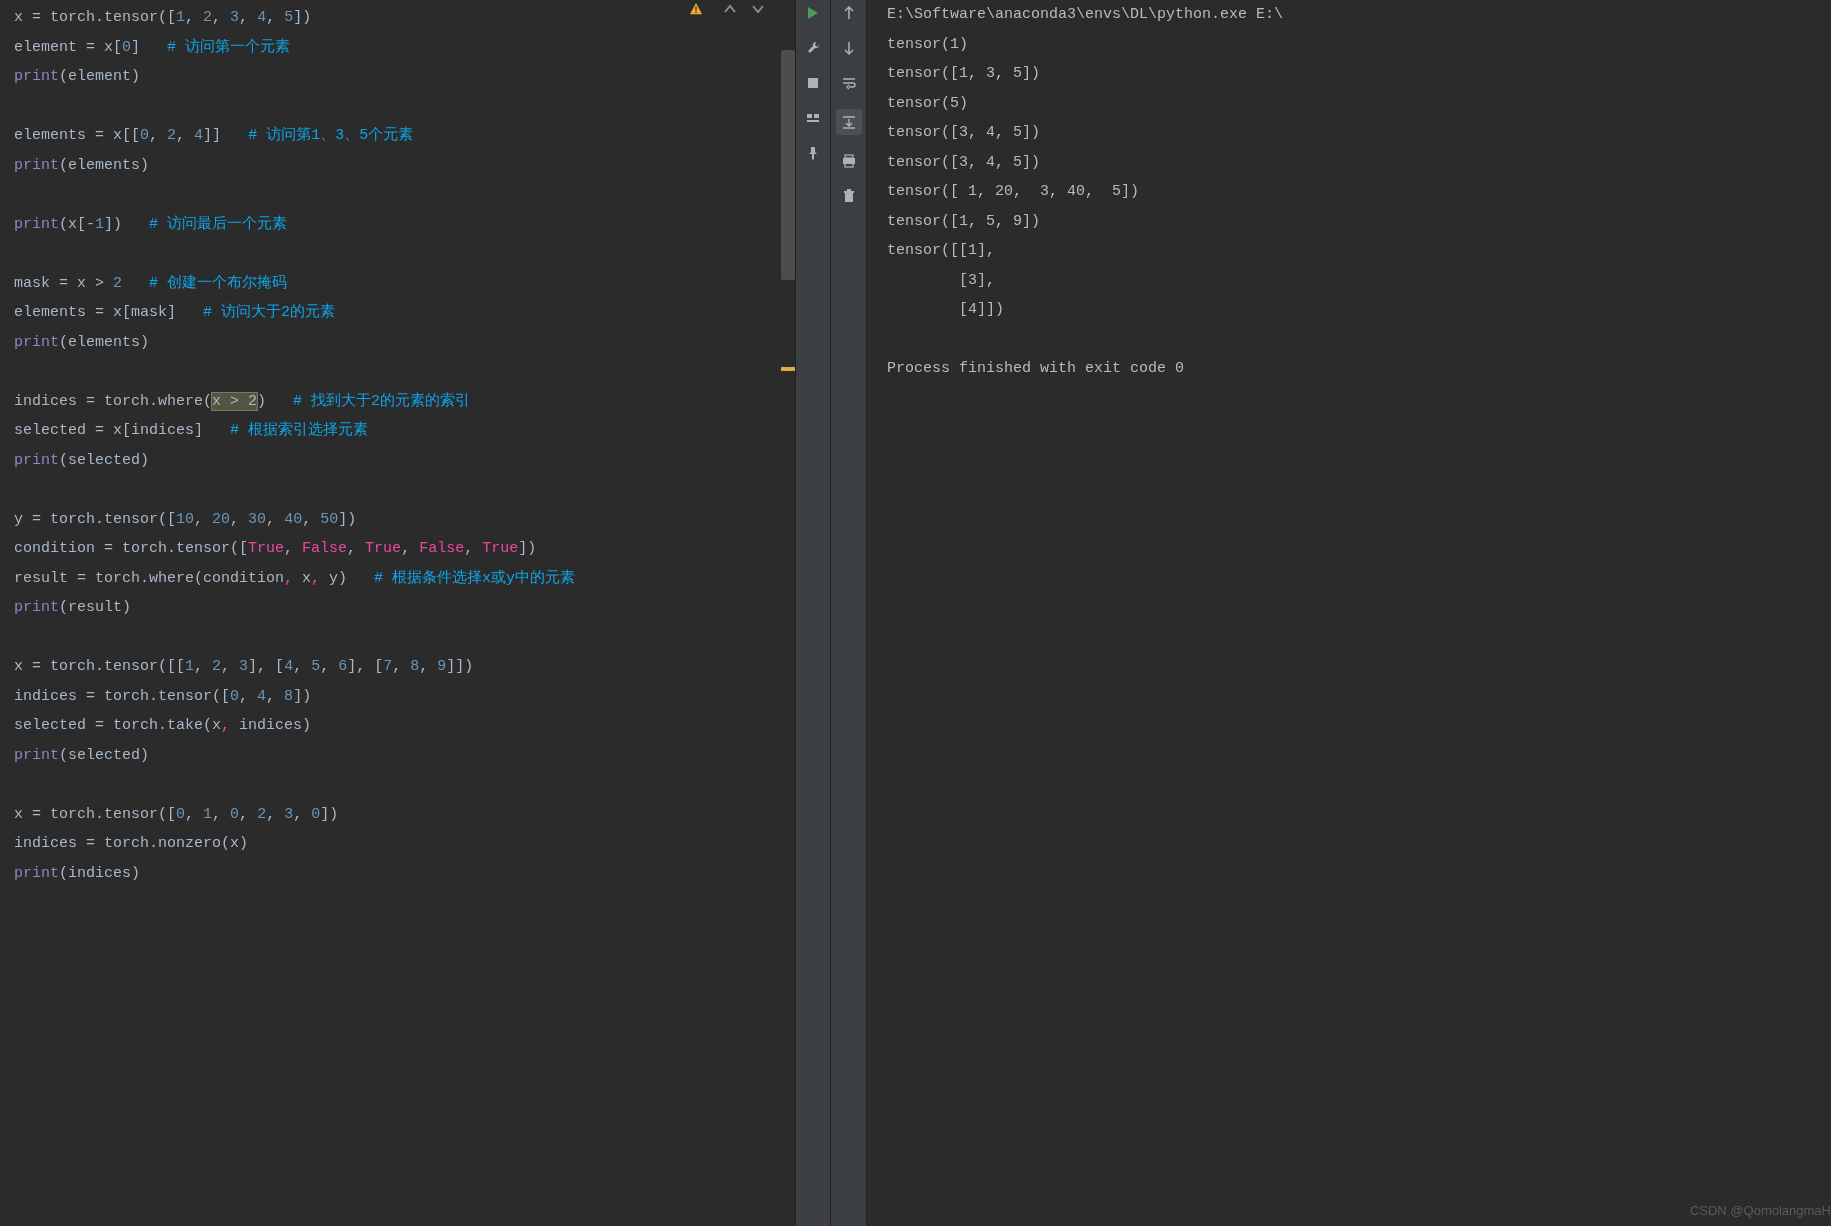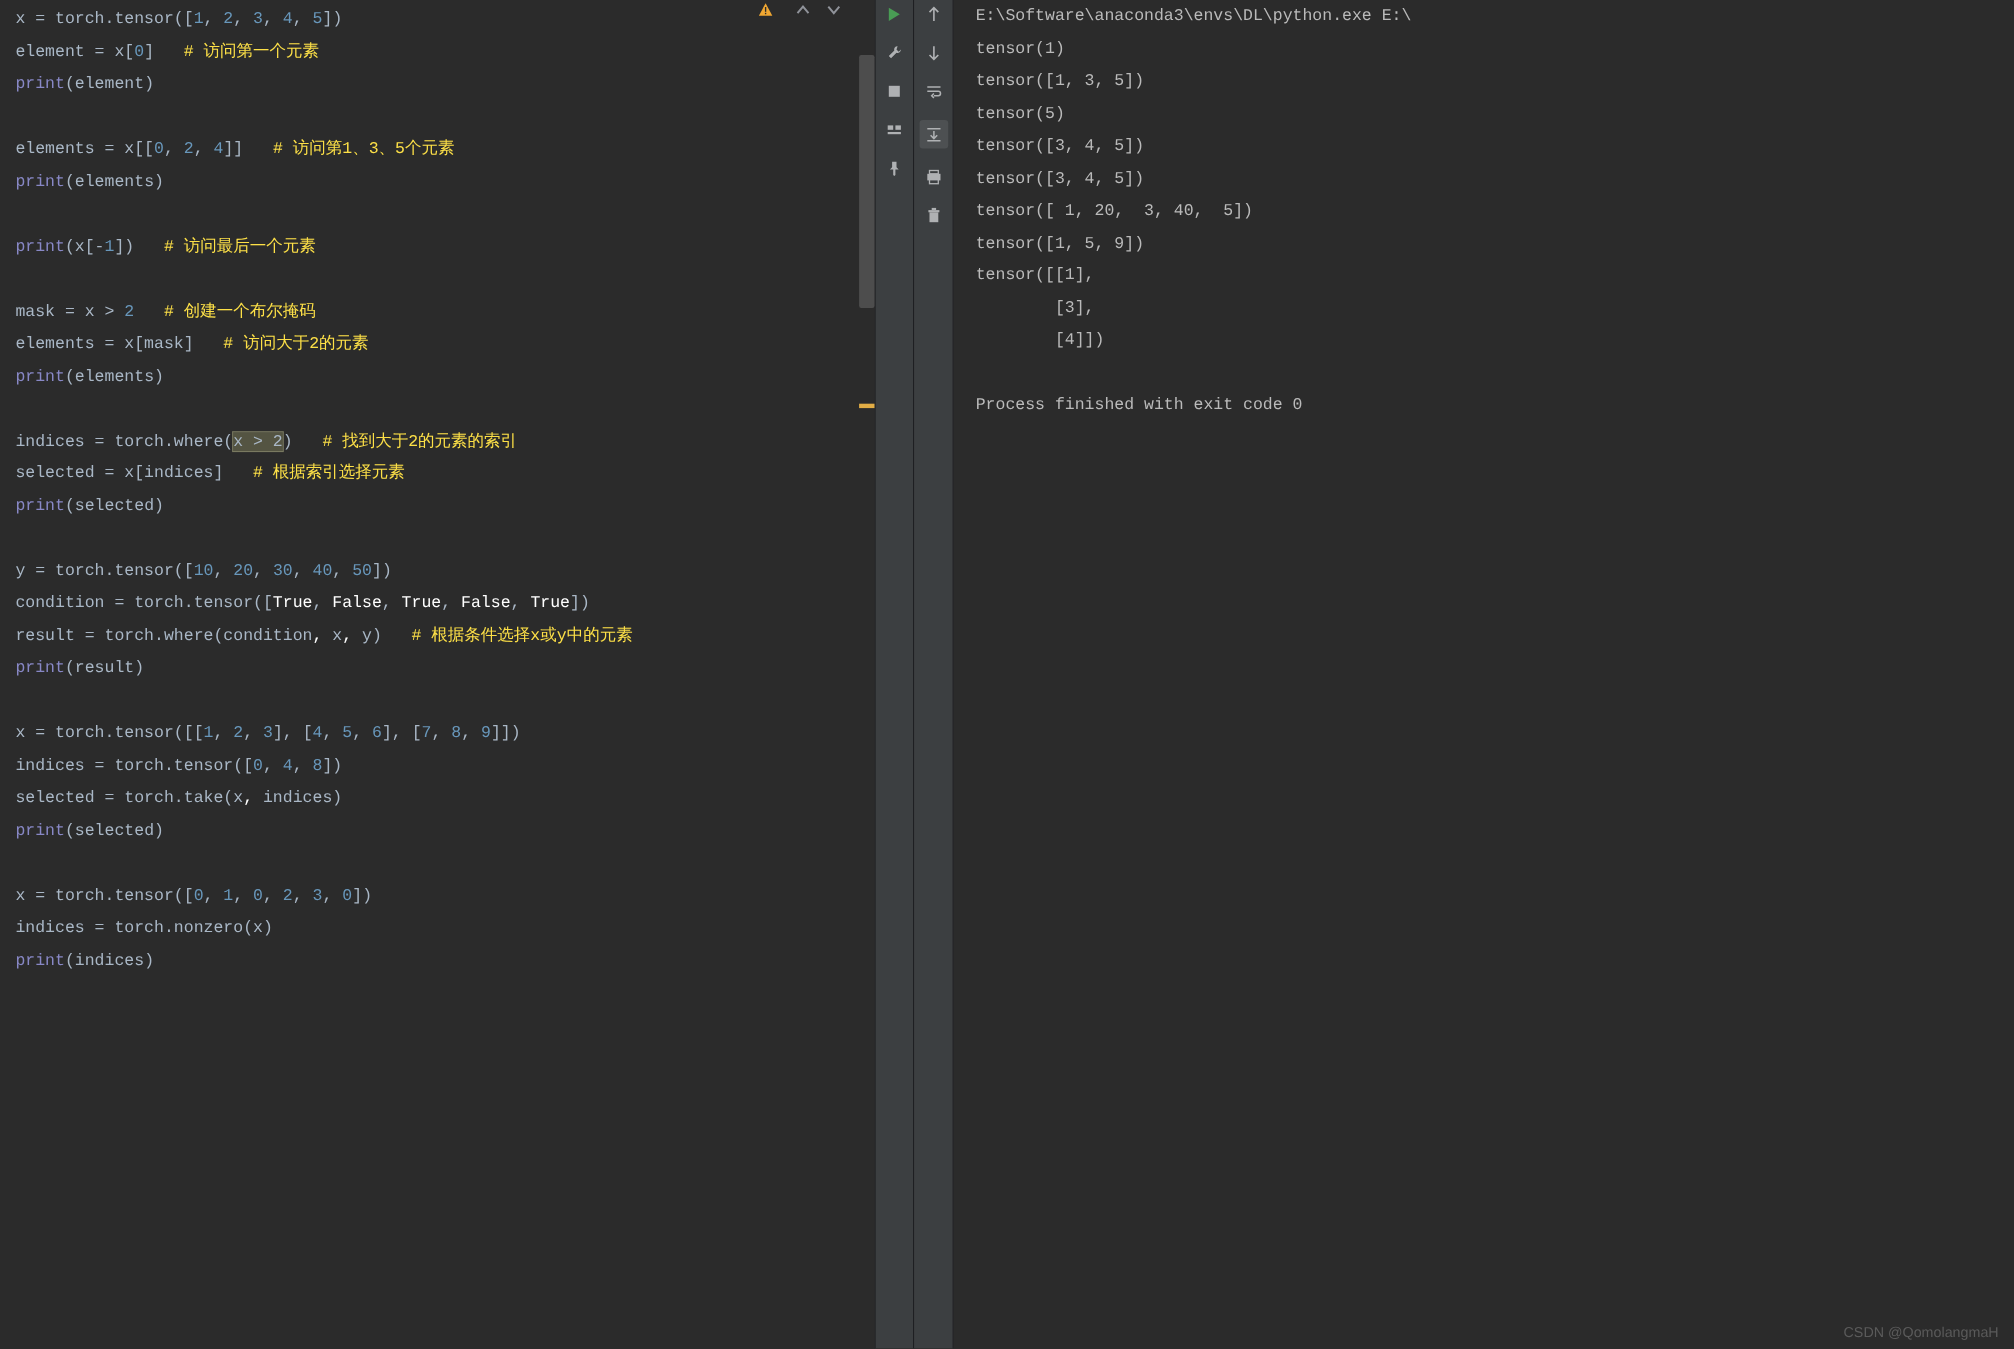--- a/index.html
+++ b/index.html
@@ -105,28 +105,28 @@
       white-space: pre;
       font-size: 15px;
       color: #bababa;
     }
     .selection-box {
       background: rgba(180,180,120,0.3);
       outline: 1px solid rgba(200,200,150,0.5);
       margin-top: 16px;
     }
     .c-number { color: #6897bb; }
-    .c-keyword { color: #ffffff; }
-    .c-comment { color: #fde047; }
+    .c-keyword { color: #ec4899; }
+    .c-comment { color: #0ea5e9; }
     .c-identifier { color: #a9b7c6; }
     .c-builtin { color: #8888c6; }
     .watermark {
       position: absolute;
       bottom: 8px;
-      right: 14px;
+      right: 0;
       color: #5a5a5a;
       font-size: 13px;
       font-family: sans-serif;
     }
   </style>
 </head>
 <body>
 
 <div class="main-container">
   <div class="editor-pane">

